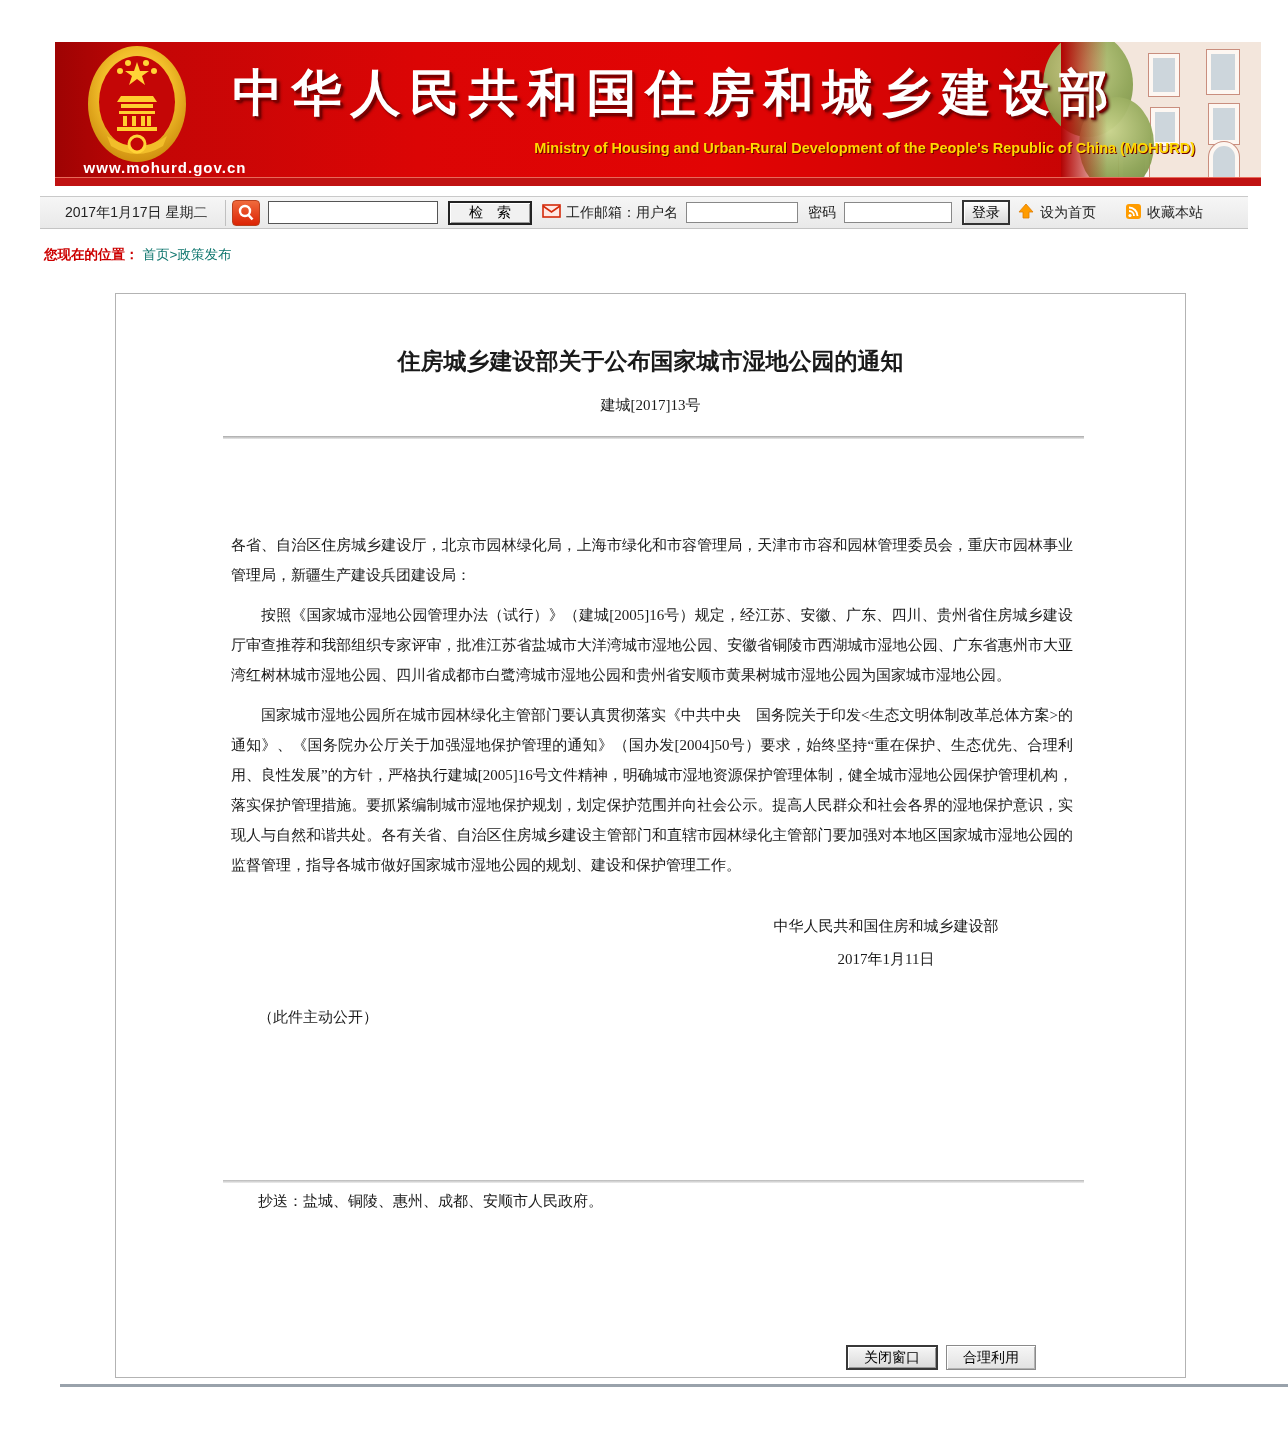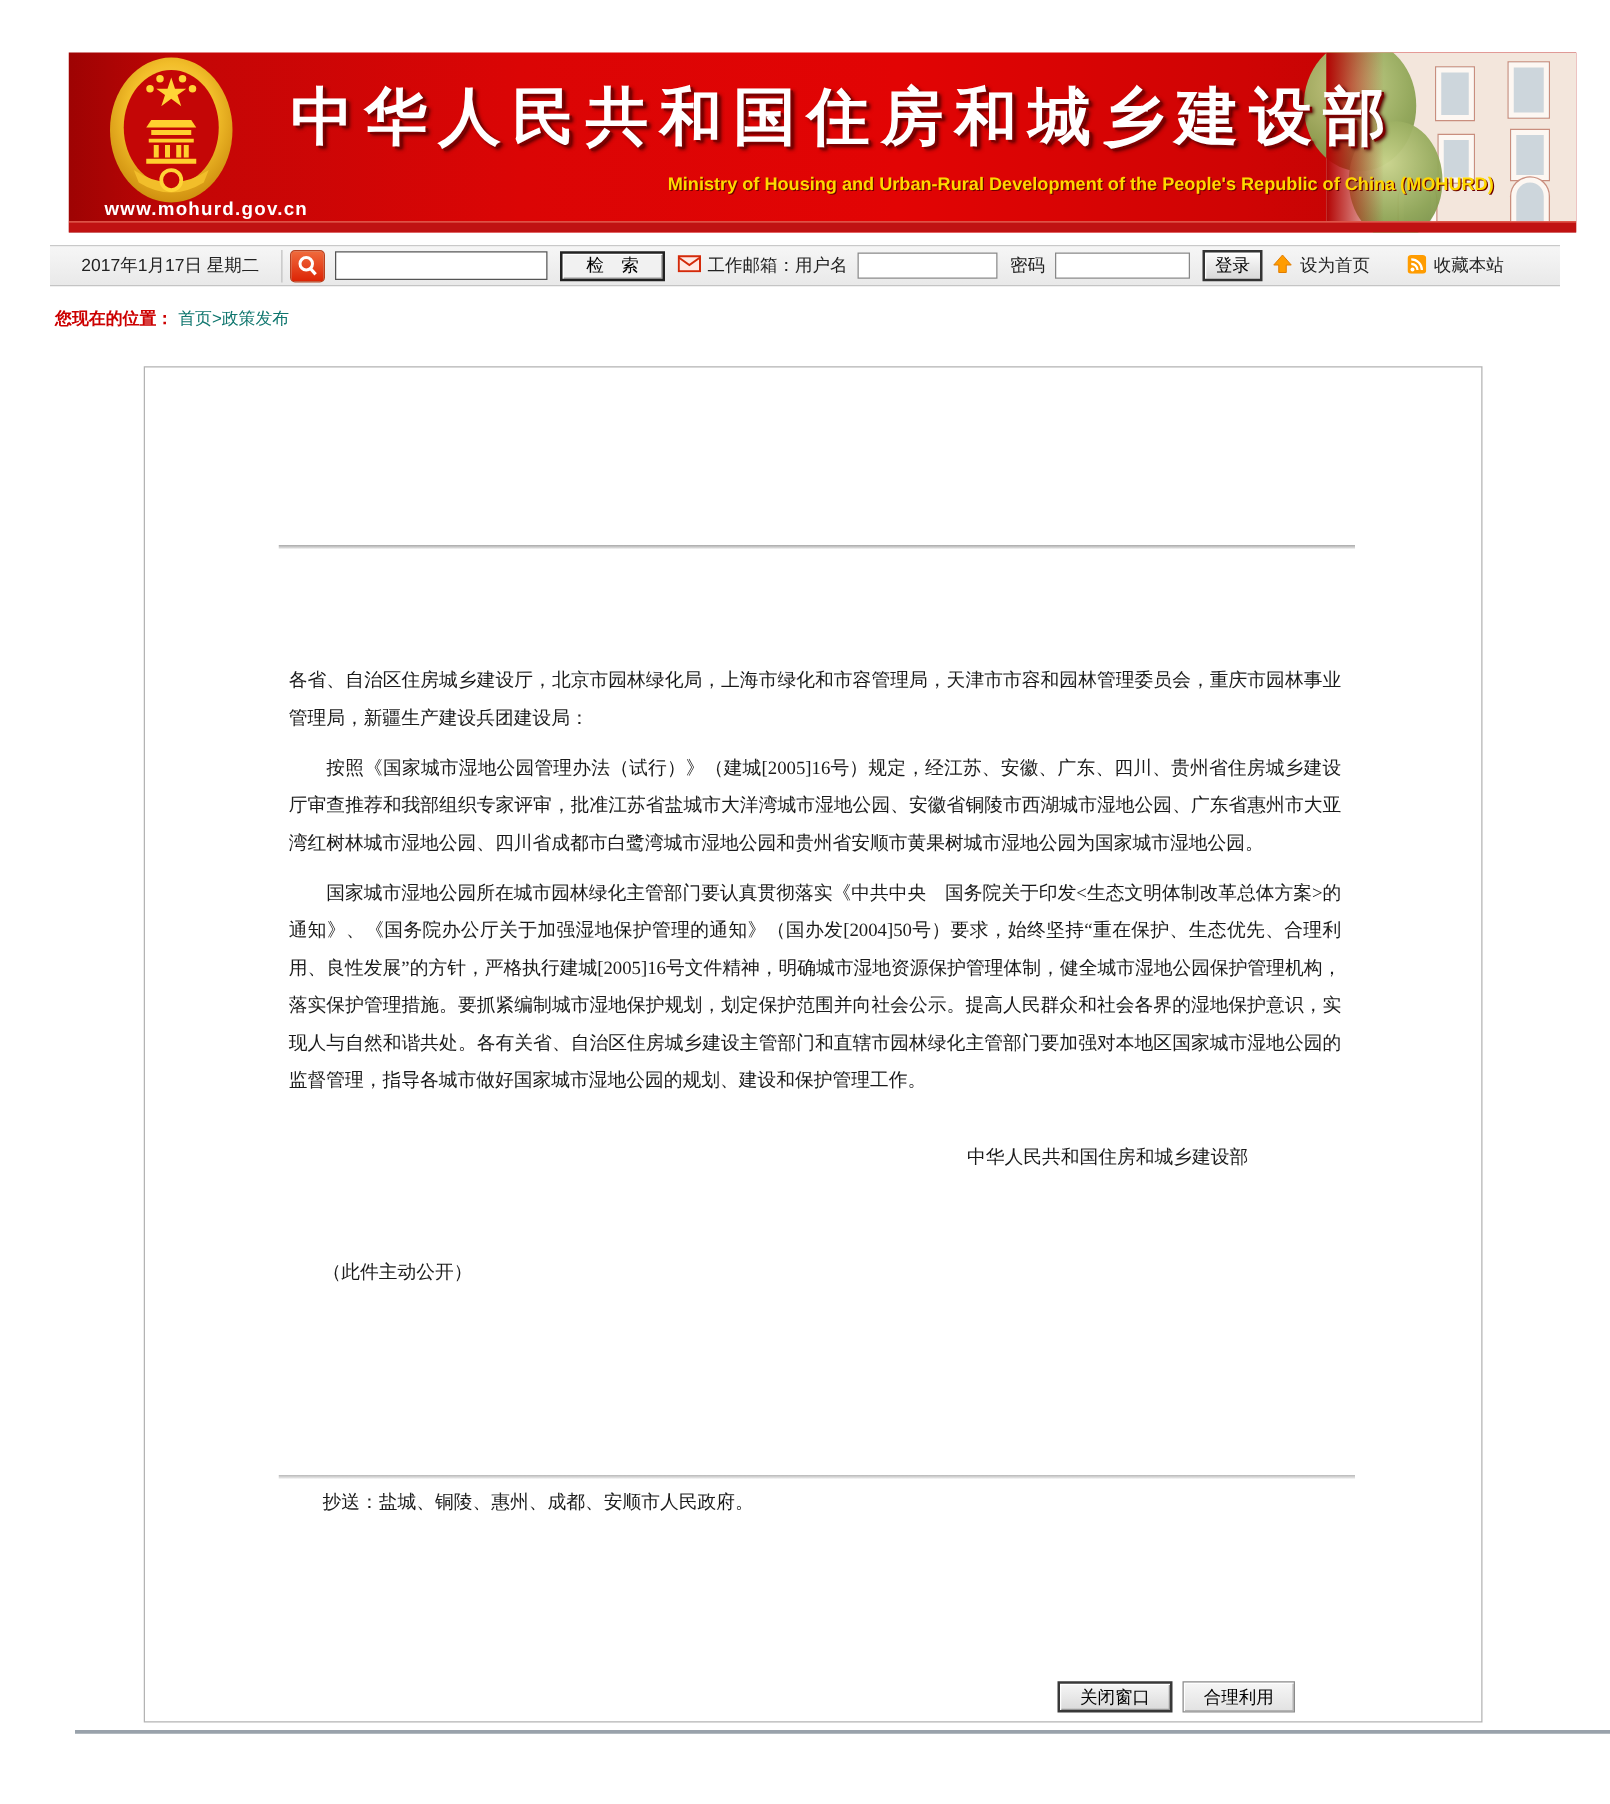--- a/index.html
+++ b/index.html
@@ -186,30 +186,33 @@
       </span>
       <a class="tb-link">收藏本站</a>
     </span>
   </div>
 
   <div class="breadcrumb">
     <span class="bc-prefix">您现在的位置：</span><span class="bc-path">首页&gt;政策发布</span>
   </div>
 
   <div class="docbox">
+    <div class="doc-title">住房城乡建设部关于公布国家城市湿地公园的通知</div>
+    <div class="doc-number">建城[2017]13号</div>
     <div class="divider div1"></div>
 
     <div class="doc-body">
       <p>各省、自治区住房城乡建设厅，北京市园林绿化局，上海市绿化和市容管理局，天津市市容和园林管理委员会，重庆市园林事业管理局，新疆生产建设兵团建设局：</p>
       <p class="indent">按照《国家城市湿地公园管理办法（试行）》（建城[2005]16号）规定，经江苏、安徽、广东、四川、贵州省住房城乡建设厅审查推荐和我部组织专家评审，批准江苏省盐城市大洋湾城市湿地公园、安徽省铜陵市西湖城市湿地公园、广东省惠州市大亚湾红树林城市湿地公园、四川省成都市白鹭湾城市湿地公园和贵州省安顺市黄果树城市湿地公园为国家城市湿地公园。</p>
       <p class="indent">国家城市湿地公园所在城市园林绿化主管部门要认真贯彻落实《中共中央　国务院关于印发&lt;生态文明体制改革总体方案&gt;的通知》、《国务院办公厅关于加强湿地保护管理的通知》（国办发[2004]50号）要求，始终坚持“重在保护、生态优先、合理利用、良性发展”的方针，严格执行建城[2005]16号文件精神，明确城市湿地资源保护管理体制，健全城市湿地公园保护管理机构，落实保护管理措施。要抓紧编制城市湿地保护规划，划定保护范围并向社会公示。提高人民群众和社会各界的湿地保护意识，实现人与自然和谐共处。各有关省、自治区住房城乡建设主管部门和直辖市园林绿化主管部门要加强对本地区国家城市湿地公园的监督管理，指导各城市做好国家城市湿地公园的规划、建设和保护管理工作。</p>
     </div>
 
     <div class="signature">
       <div>中华人民共和国住房和城乡建设部</div>
+      <div>2017年1月11日</div>
     </div>
 
     <div class="disclosure">（此件主动公开）</div>
 
     <div class="divider div2"></div>
     <div class="cc-line">抄送：盐城、铜陵、惠州、成都、安顺市人民政府。</div>
 
     <div class="doc-buttons">
       <button class="btn-close">关闭窗口</button>
       <button class="btn-print">合理利用</button>

